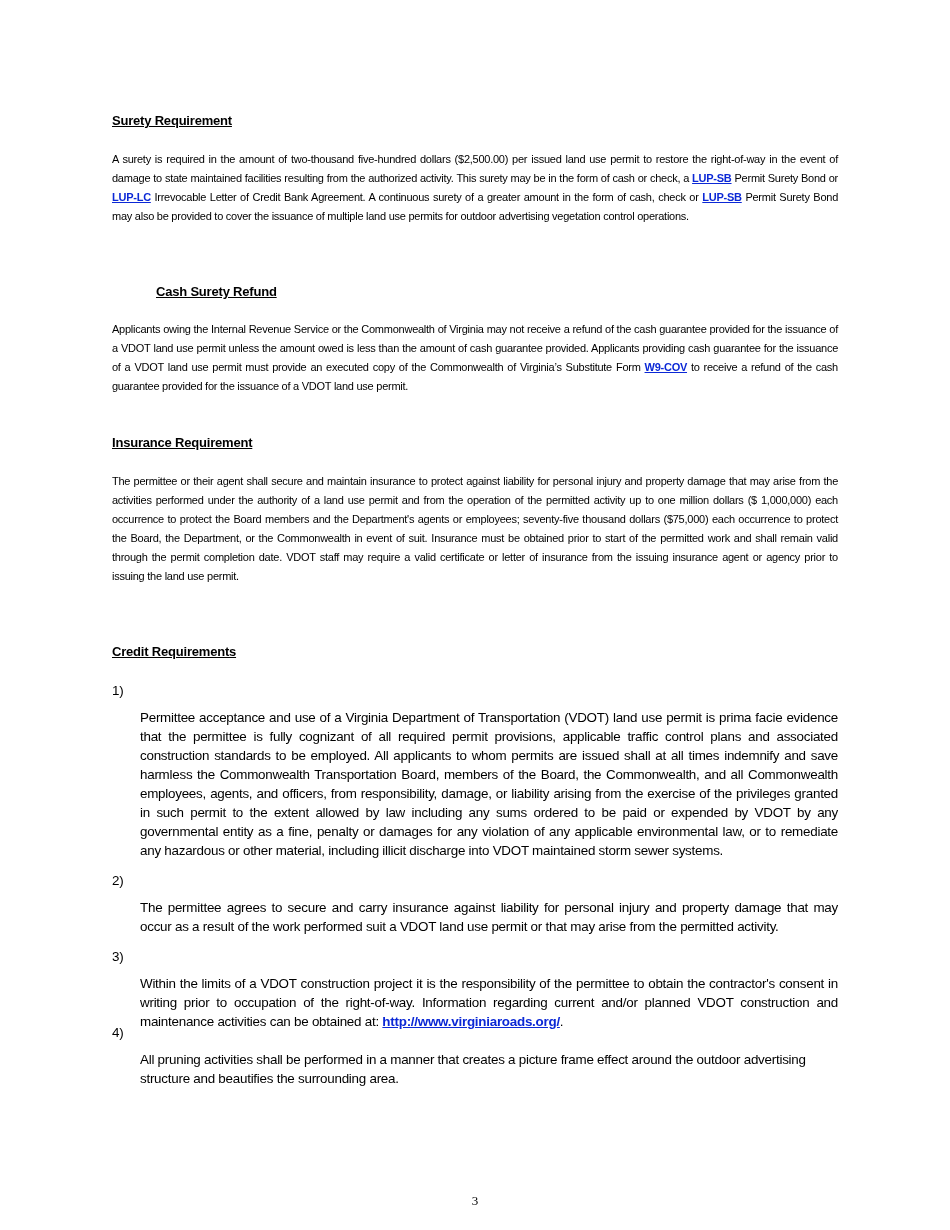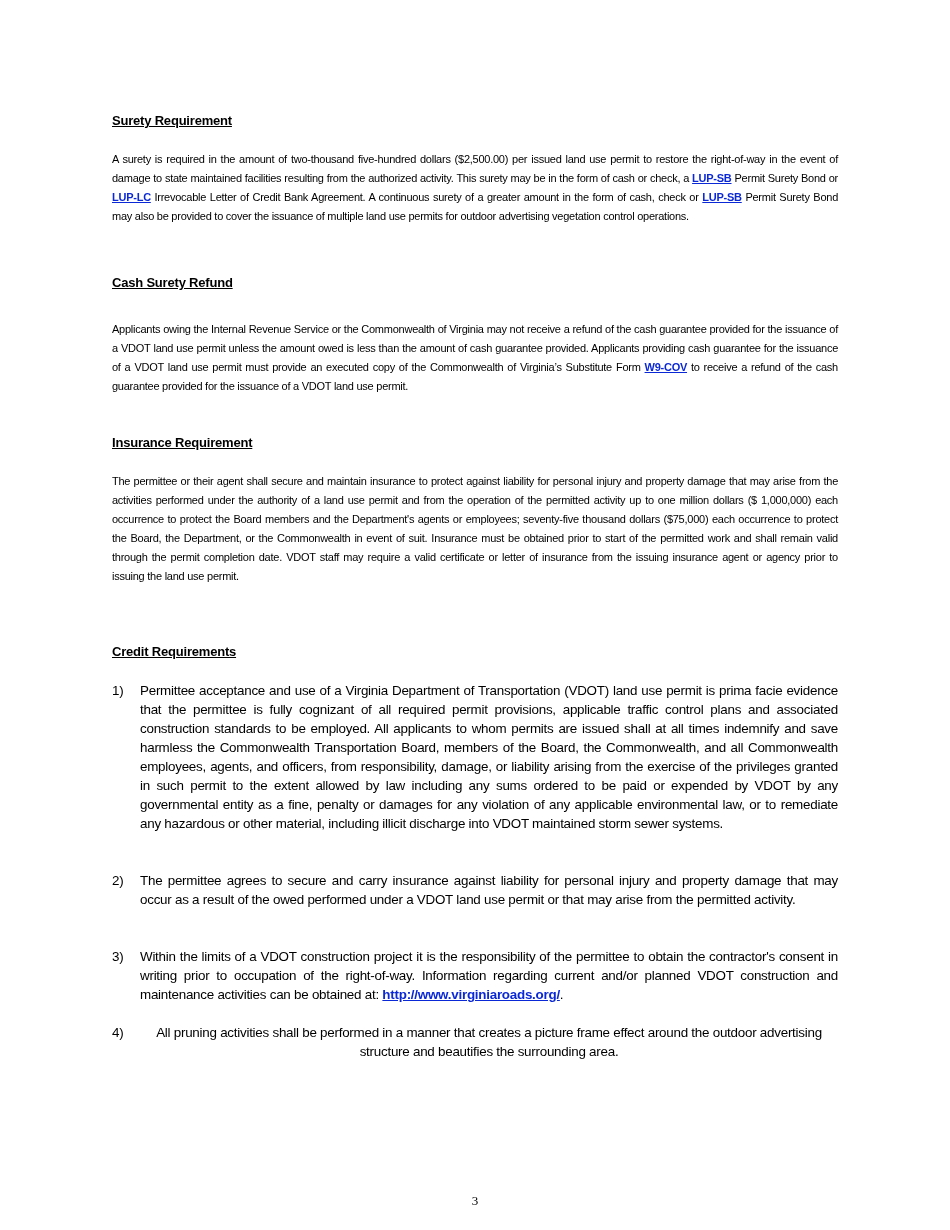--- a/index.html
+++ b/index.html
@@ -6,56 +6,56 @@
   body { width: 950px; height: 1230px; position: relative; overflow: hidden;
          font-family: "Liberation Sans", "DejaVu Sans", sans-serif; color: #000; }
   .page { position: absolute; left: 112px; top: 0; width: 726px; }
   .heading { position: absolute; left: 0; font-weight: bold; text-decoration: underline;
              font-size: 13px; letter-spacing: -0.2px; white-space: nowrap; }
   .para { position: absolute; left: 0; width: 726px; font-size: 11px; line-height: 19px;
           text-align: justify; letter-spacing: -0.25px; }
   .list-item { position: absolute; left: 0; width: 726px; font-size: 13.4px; line-height: 19px;
                letter-spacing: -0.25px; }
   .list-num { position: absolute; left: 0; top: 0; width: 28px; }
-  .list-text { margin-left: 28px; text-align: justify; }
+  .list-text { margin-left: 28px; text-align: justify; margin-top: 27px; }
   a.link { color: #0b28d6; font-weight: bold; text-decoration: underline; }
   .page-number { position: absolute; left: 0; width: 950px; top: 1193px; text-align: center;
                  font-family: "Liberation Serif", "DejaVu Serif", serif; font-size: 13px; }
 </style>
 </head>
 <body>
 
 <div class="page">
 
   <div class="heading" style="top:113px;">Surety Requirement</div>
   <div class="para" style="top:150px;"><span>A surety is required in the amount of two-thousand five-hundred dollars ($2,500.00) per issued land use permit to restore the right-of-way in the event of damage to state maintained facilities resulting from the authorized activity. This surety may be in the form of cash or check, a </span><a class="link" href="#">LUP-SB</a><span> Permit Surety Bond or </span><a class="link" href="#">LUP-LC</a><span> Irrevocable Letter of Credit Bank Agreement.  A continuous surety of a greater amount in the form of cash, check or </span><a class="link" href="#">LUP-SB</a><span> Permit Surety Bond may also be provided to cover the issuance of multiple land use permits for outdoor advertising vegetation control operations.</span></div>
 
-  <div class="heading" style="top:275px;">Cash Surety Refund</div>
+  <div class="heading" style="top:284px;margin-left:44px;">Cash Surety Refund</div>
   <div class="para" style="top:320px;"><span>Applicants owing the Internal Revenue Service or the Commonwealth of Virginia may not receive a refund of the cash guarantee provided for the issuance of a VDOT land use permit unless the amount owed is less than the amount of cash guarantee provided. Applicants providing cash guarantee for the issuance of a VDOT land use permit must provide an executed copy of the Commonwealth of Virginia’s Substitute Form </span><a class="link" href="#">W9-COV</a><span> to receive a refund of the cash guarantee provided for the issuance of a VDOT land use permit.</span></div>
 
   <div class="heading" style="top:435px;">Insurance Requirement</div>
   <div class="para" style="top:472px;">The permittee or their agent shall secure and maintain insurance to protect against liability for personal injury and property damage that may arise from the activities performed under the authority of a land use permit and from the operation of the permitted activity up to one million dollars ($ 1,000,000) each occurrence to protect the Board members and the Department's agents or employees; seventy-five thousand dollars ($75,000) each occurrence to protect the Board, the Department, or the Commonwealth in event of suit.  Insurance must be obtained prior to start of the permitted work and shall remain valid through the permit completion date.  VDOT staff may require a valid certificate or letter of insurance from the issuing insurance agent or agency prior to issuing the land use permit.</div>
 
   <div class="heading" style="top:644px;">Credit Requirements</div>
 
   <div class="list-item" style="top:681px;">
     <span class="list-num">1)</span>
     <div class="list-text">Permittee acceptance and use of a Virginia Department of Transportation (VDOT) land use permit is prima facie evidence that the permittee is fully cognizant of all required permit provisions, applicable traffic control plans and associated construction standards to be employed.  All applicants to whom permits are issued shall at all times indemnify and save harmless the Commonwealth Transportation Board, members of the Board, the Commonwealth, and all Commonwealth employees, agents, and officers, from responsibility, damage, or liability arising from the exercise of the privileges granted in such permit to the extent allowed by law including any sums ordered to be paid or expended by VDOT by any governmental entity as a fine, penalty or damages for any violation of any applicable environmental law, or to remediate any hazardous or other material, including illicit discharge into VDOT maintained storm sewer systems.</div>
   </div>
 
   <div class="list-item" style="top:871px;">
     <span class="list-num">2)</span>
-    <div class="list-text">The permittee agrees to secure and carry insurance against liability for personal injury and property damage that may occur as a result of the owed performed under a VDOT land use permit or that may arise from the permitted activity.</div>
+    <div class="list-text">The permittee agrees to secure and carry insurance against liability for personal injury and property damage that may occur as a result of the work performed suit a VDOT land use permit or that may arise from the permitted activity.</div>
   </div>
 
   <div class="list-item" style="top:947px;">
     <span class="list-num">3)</span>
     <div class="list-text"><span>Within the limits of a VDOT construction project it is the responsibility of the permittee to obtain the contractor's consent in writing prior to occupation of the right-of-way.  Information regarding current and/or planned VDOT construction and maintenance activities can be obtained at:  </span><a class="link" href="#">http://www.virginiaroads.org/</a><span>.</span></div>
   </div>
 
   <div class="list-item" style="top:1023px;">
     <span class="list-num">4)</span>
-    <div class="list-text" style="text-align:center;">All pruning activities shall be performed in a manner that creates a picture frame effect around the outdoor advertising structure and beautifies the surrounding area.</div>
+    <div class="list-text" style="text-align:left;">All pruning activities shall be performed in a manner that creates a picture frame effect around the outdoor advertising structure and beautifies the surrounding area.</div>
   </div>
 
 </div>
 
 <div class="page-number">3</div>
 
 </body></html>

